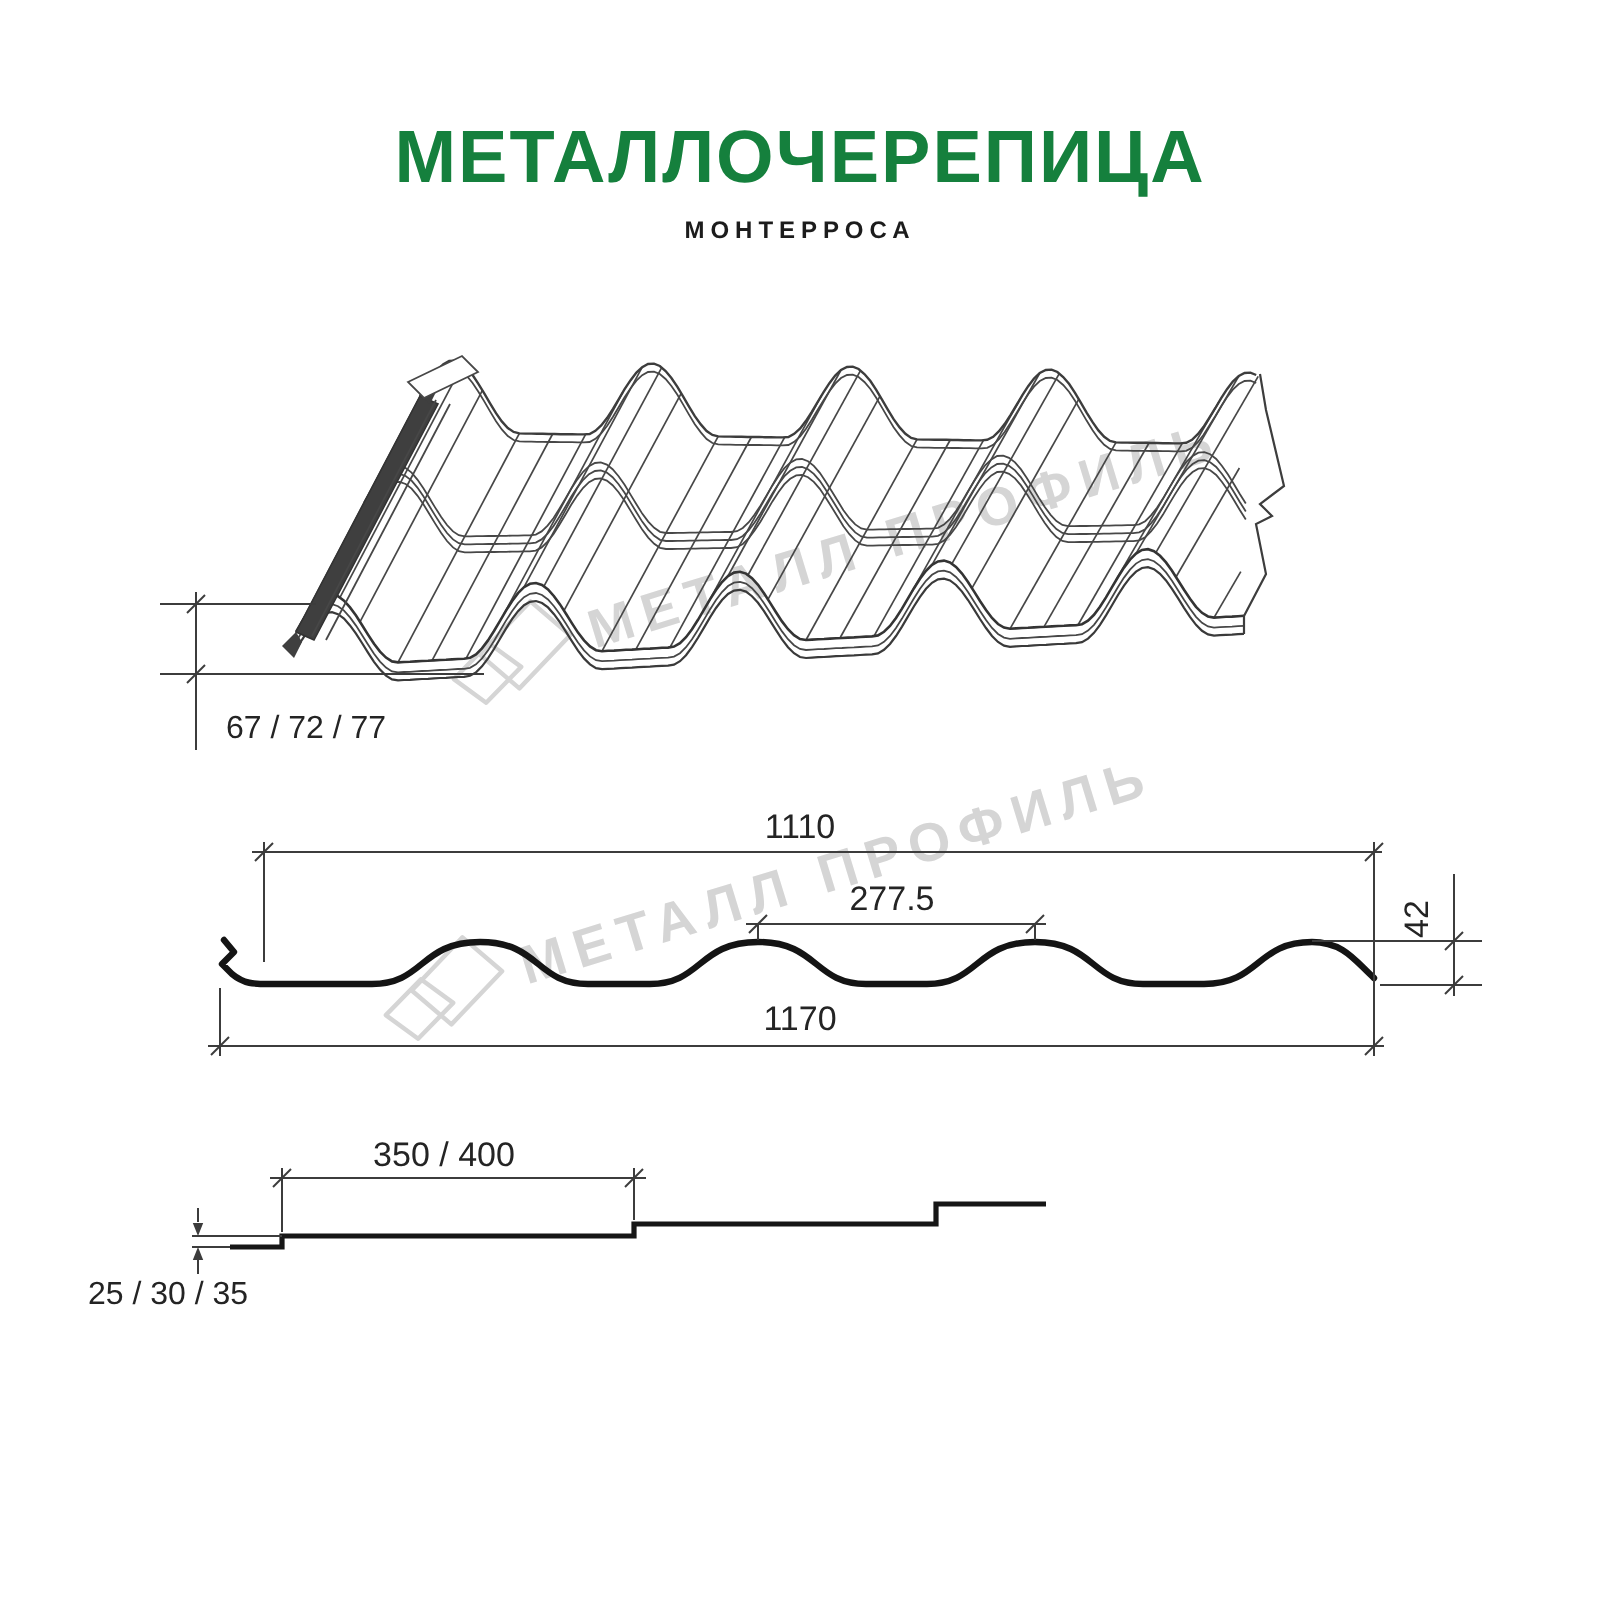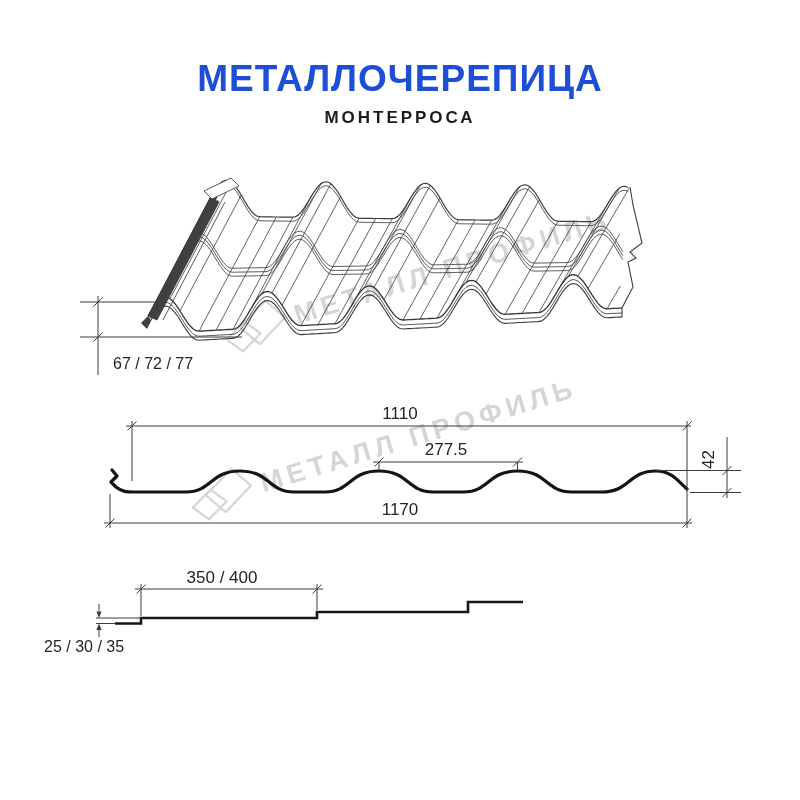--- a/index.html
+++ b/index.html
@@ -1,20 +1,20 @@
 <!DOCTYPE html>
 <html><head>
 <meta charset="utf-8">
 <style>
   html,body{margin:0;padding:0;background:#ffffff;}
   body{width:800px;height:800px;position:relative;overflow:hidden;
        font-family:"Liberation Sans", sans-serif;}
   .header{position:absolute;top:0;left:0;width:800px;text-align:center;z-index:2;}
-  .title{margin-top:58px;font-size:37px;font-weight:800;letter-spacing:1px;color:#1d4ed8;}
-  .subtitle{margin-top:8px;font-size:17px;font-weight:600;letter-spacing:3px;color:#1c1c1c;}
+  .title{margin-top:58px;font-size:37px;font-weight:800;letter-spacing:1px;color:#15803d;}
+  .subtitle{margin-top:8px;font-size:12px;font-weight:600;letter-spacing:3px;color:#1c1c1c;}
   svg{position:absolute;top:0;left:0;z-index:1;}
   .dim path{stroke:#3c3c3c;stroke-width:1;fill:none;}
   .dim .arrow{fill:#3c3c3c;stroke:none;}
   .dtext{font-family:"Liberation Sans",sans-serif;font-size:17px;fill:#242424;}
   .dtext-s{font-family:"Liberation Sans",sans-serif;font-size:16px;fill:#242424;}
   .thick{stroke:#141414;stroke-width:3.2;fill:none;stroke-linecap:round;stroke-linejoin:round;}
   .thick2{stroke:#161616;stroke-width:2.6;fill:none;stroke-linejoin:miter;}
   .wm text{font-family:"Liberation Sans",sans-serif;font-size:27px;font-weight:700;
            fill:#d5d5d5;letter-spacing:5px;}
   .wm .logo{stroke:#d5d5d5;stroke-width:2.2;fill:none;stroke-linejoin:round;}

